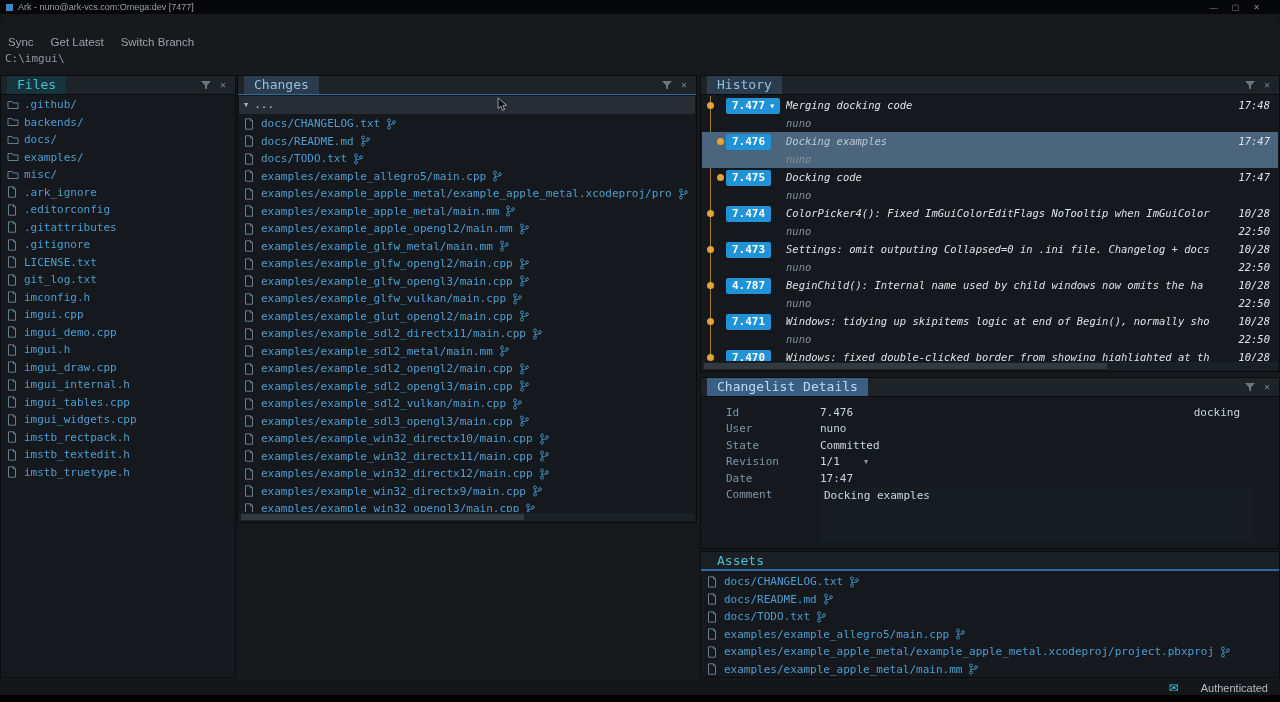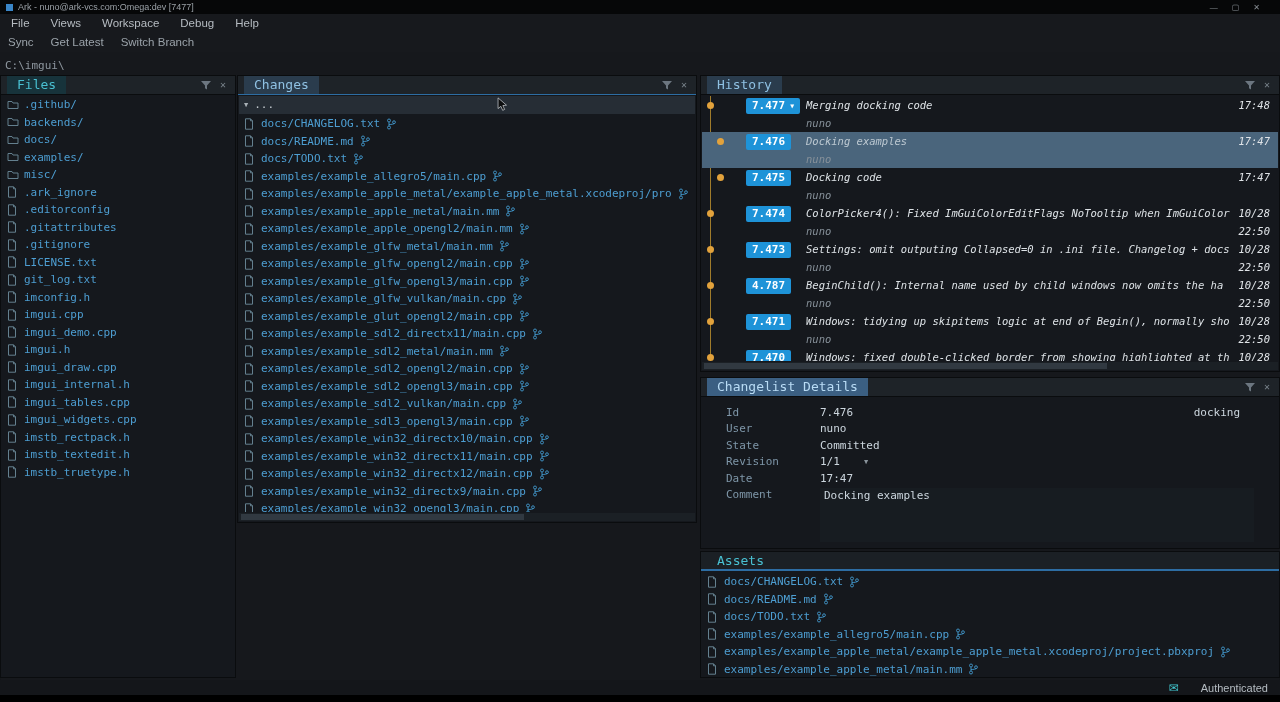--- a/index.html
+++ b/index.html
@@ -15,21 +15,21 @@
   .win-controls { margin-left:auto; display:flex; gap:14px; font-size:8px; color:#8a9096; padding-right:14px; }
   .win-controls span { cursor:default; }
 
   .menubar { position:absolute; top:14px; left:0; right:0; height:18px; background:#17191d;
     display:flex; align-items:center; gap:21px; padding:0 11px;
     font-family:"Liberation Sans", sans-serif; font-size:11.5px; color:#b6bcc2; }
   .toolbar { position:absolute; top:32px; left:0; right:0; height:20px; background:#17191d;
     display:flex; align-items:center; gap:17px; padding:0 8px;
     font-family:"Liberation Sans", sans-serif; font-size:11.5px; color:#9aa2a9; }
   .pathbar { position:absolute; top:52px; left:0; right:0; height:20px; background:#16181c;
-    display:flex; align-items:flex-end; padding:0 5px; color:#8d969e; }
+    display:flex; align-items:flex-start; padding:0 5px; color:#8d969e; }
 
   
   .panel { position:absolute; background:#15181d; border:1px solid #0a0c0e; }
   .panel-files   { left:0;     top:75px;  width:236px; height:603px; }
   .panel-changes { left:237px; top:75px;  width:460px; height:448px; }
   .panel-history { left:700px; top:75px;  width:580px; height:297px; }
   .panel-details { left:700px; top:377px; width:580px; height:172px; }
   .panel-assets  { left:700px; top:551px; width:580px; height:127px; }
 
   .panel-header { height:19px; background:#1e2328; border-bottom:1px solid #0a0c0e;
@@ -67,21 +67,21 @@
   .panel-history .thumb { width:70%; }
 
   
   .history-list { top:20px; bottom:10px; position:absolute; left:1px; right:1px; overflow:hidden; font-size:10.5px; }
   .history-list::before { content:''; position:absolute; left:8px; top:0; bottom:0; width:1px; background:#a07c2b; }
   .hrow { height:36px; display:flex; position:relative; }
   .hrow.selected { background:#4a657c; }
   .graph { width:24px; flex:none; position:relative; }
   .dot { position:absolute; left:5px; top:6px; width:7px; height:7px; border-radius:50%; background:#e2a23c; }
   .dot.branch { left:15px; }
-  .badge-col { width:60px; flex:none; padding-top:2px;margin-left:20px; }
+  .badge-col { width:60px; flex:none; padding-top:2px; }
   .badge { display:inline-flex; align-items:center; background:#1e93d8; color:#ffffff; font-weight:700;
     padding:1px 6px 2px; border-radius:2px; font-size:11px; }
   .badge .caret { font-size:6.5px; margin-left:5px; }
   .hmain { flex:1; min-width:0; display:flex; flex-direction:column;font-style:italic; }
   .hline { height:18px; display:flex; align-items:center; }
   .comment { color:#dde2e6; overflow:hidden; white-space:nowrap; margin-right:6px; }
   .hrow.selected .comment { color:#bcc8d1; }
   .author { color:#87919a; }
   .htime { margin-left:auto; color:#e0e4e8; padding-right:8px; flex:none; }
 
@@ -115,28 +115,20 @@
     <span class="app-icon"></span>
     <span>Ark - nuno@ark-vcs.com:Omega:dev [7477]</span>
     <div class="win-controls">
 
     <span>—</span>
         <span>▢</span>
         <span>✕</span>
       </div>
   </div>
 
-  <div class="menubar">
-
-  <span>File</span>
-      <span>Views</span>
-      <span>Workspace</span>
-      <span>Debug</span>
-      <span>Help</span>
-    </div>
 
   <div class="toolbar">
 
   <span>Sync</span>
       <span>Get Latest</span>
       <span>Switch Branch</span>
     </div>
 
   <div class="pathbar">
     <span>C:\imgui\</span>

